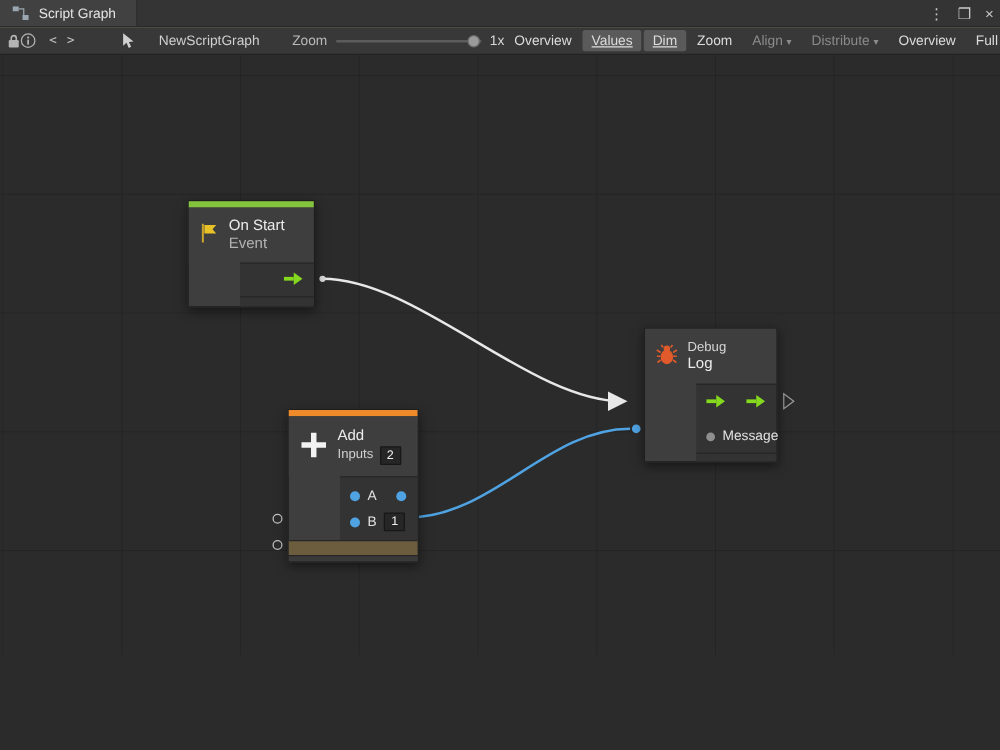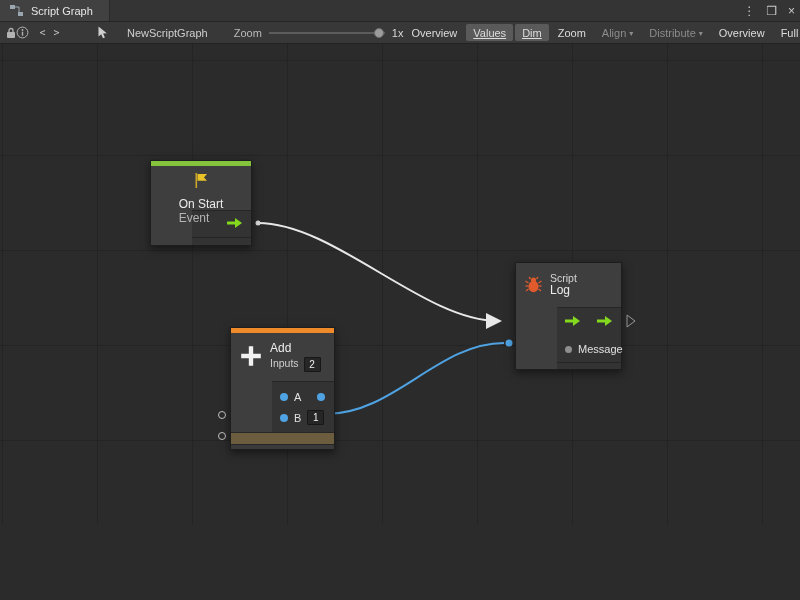--- a/index.html
+++ b/index.html
@@ -164,21 +164,21 @@
     <path d="M326,414 C394,414 438,343 504,343" fill="none" stroke-width="2" stroke="#4FA3E3"></path>
     <circle cx="258" cy="223" r="2.5" fill="#d8d8d8"></circle>
     <circle cx="509" cy="343" r="3.5" fill="#4FA3E3"></circle>
     <circle cx="222" cy="415" r="3.5" fill="none" stroke="#c2c2c2"></circle>
     <circle cx="222" cy="436" r="3.5" fill="none" stroke="#c2c2c2"></circle>
     <path d="M627,315 L635,321 L627,327 Z" fill="none" stroke="#9a9a9a"></path>
   </svg>
 
   <div class="node" style="left:150px;top:160px;width:102px;">
     <div class="strip strip-green"></div>
-    <div class="node-header" style="height:44px;flex-direction:column;">
+    <div class="node-header" style="height:44px;">
       <span>
         <svg width="17" height="17" viewBox="0 0 17 17">
           <rect x="2.5" y="1" width="1.6" height="15" fill="#caa62a"></rect>
           <path d="M4.5 2 h9.5 l-3 3.4 3 3.4 H4.5 Z" fill="#e8c227"></path>
         </svg>
       </span>
       <span class="titles">
         <span class="title">On Start</span>
         <span class="subtitle">Event</span>
       </span>
@@ -208,21 +208,21 @@
               <path d="M14.5 10 L17.5 10"></path>
               <path d="M14.5 13 L17 15"></path>
             <path d="M6.5 3 L5 1"></path>
               <path d="M12.5 3 L14 1"></path>
           </g>
           <circle cx="9.5" cy="4" r="2.6" fill="#e05a2b"></circle>
           <ellipse cx="9.5" cy="10.5" rx="5" ry="5.8" fill="#e05a2b"></ellipse>
         </svg>
       </span>
       <span class="titles">
-        <span class="subtitle" style="font-size:10.5px;color:#d6d6d6;">Script</span>
+        <span class="subtitle" style="font-size:10.5px;color:#d6d6d6;">Debug</span>
         <span class="title">Log</span>
       </span>
     </div>
     <div class="node-body">
       <div class="port-row" style="height:28px;justify-content:space-between;">
         <span>
           <svg width="16" height="12" viewBox="0 0 16 12">
             <rect x="0" y="4.5" width="8" height="3" fill="#84d91e"></rect>
             <path d="M8 1 L15 6 L8 11 Z" fill="#84d91e"></path>
           </svg>

